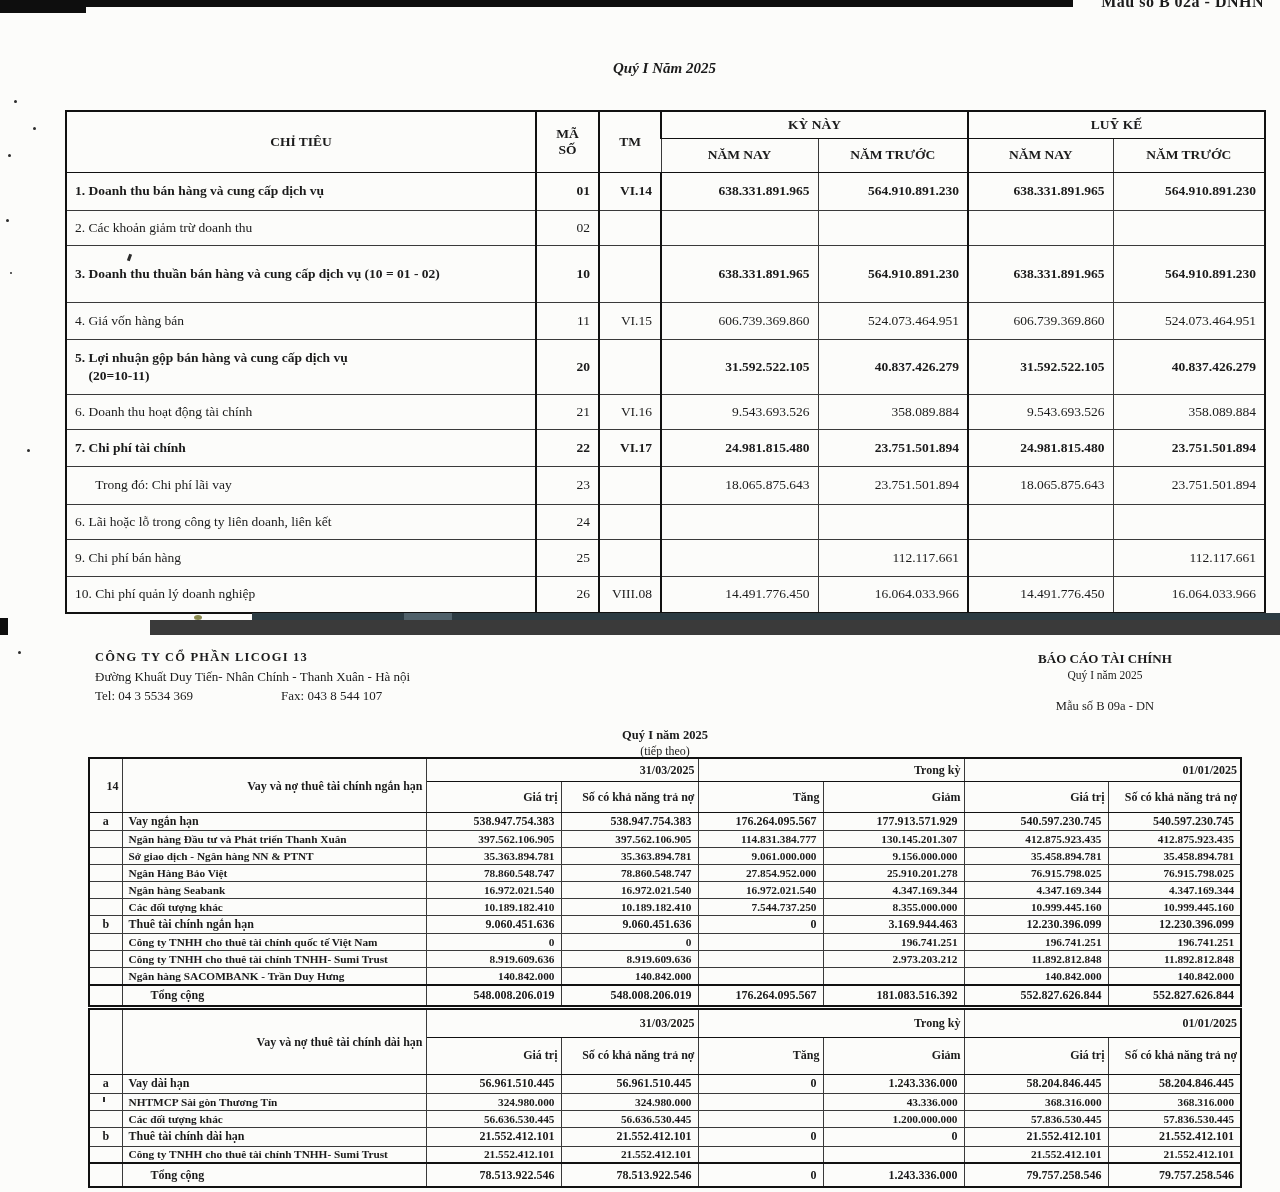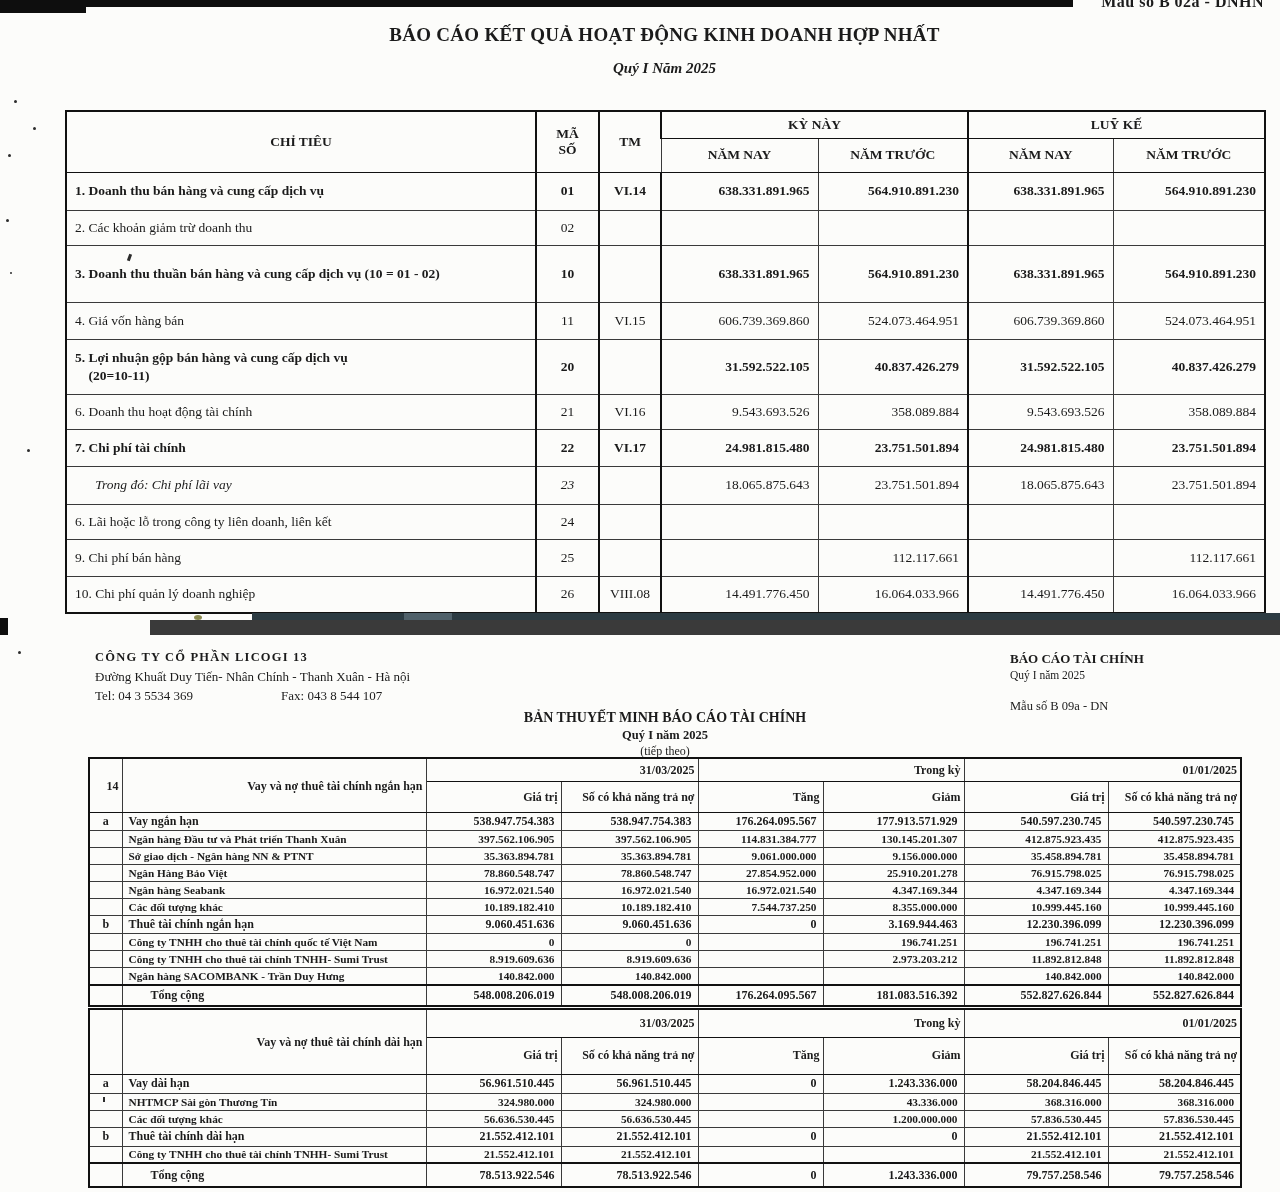--- a/index.html
+++ b/index.html
@@ -25,41 +25,41 @@
   
   #income{position:absolute;left:65px;top:110px;width:1199px;border-collapse:collapse;table-layout:fixed;font-size:13.5px;border:2px solid #111;}
   #income th,#income td{border:1px solid #3a3a3a;padding:0 8px;overflow:hidden;}
   #income thead th{font-weight:bold;text-align:center;padding:0 3px;border-bottom:1px solid #111;}
   #income thead tr.h1{height:27px;}
   #income thead tr.h2{height:34px;}
   #income thead tr.h2 th{border-top:1px solid #111;}
   #income th.b2l,#income td:nth-child(2),#income td:nth-child(3),#income td:nth-child(4),#income td:nth-child(6){border-left:2px solid #111;}
   #income .mas{white-space:pre-line;line-height:1.15;}
   #income .lbl{text-align:left;white-space:pre-wrap;line-height:1.3;}
-  #income .ctr{text-align:center;}
+  #income .ctr{text-align:right;}
   #income .num{text-align:right;margin-top:40px;}
   #income tr.bold{font-weight:bold;}
-  #income tr.italic .lbl,#income tr.italic .ctr{font-style:italic;}
+  #income tr.italic .lbl,#income tr.italic .ctr{}
   #income tbody tr:nth-child(1){height:38px}
   #income tbody tr:nth-child(2){height:35px}
   #income tbody tr:nth-child(3){height:57px}
   #income tbody tr:nth-child(4){height:37px}
   #income tbody tr:nth-child(5){height:55px}
   #income tbody tr:nth-child(6){height:35px}
   #income tbody tr:nth-child(7){height:37px}
   #income tbody tr:nth-child(8){height:38px}
   #income tbody tr:nth-child(9){height:35px}
   #income tbody tr:nth-child(10){height:37px}
   #income tbody tr:nth-child(11){height:37px}
 
   
   .company{position:absolute;left:95px;top:648px;font-size:13px;line-height:19px;}
   .company .cname{font-weight:bold;letter-spacing:1.2px;font-size:12.5px;}
   .company .fax{margin-left:88px;}
-  .report-block{position:absolute;left:1010px;top:650px;width:190px;font-size:11.5px;line-height:17px;}
+  .report-block{position:absolute;left:1010px;top:650px;width:190px;text-align:center;font-size:11.5px;line-height:17px;}
   .report-block .rtitle{font-weight:bold;font-size:13px;}
   .report-block .rform{margin-top:14px;font-size:12.5px;}
   .notes-title{position:absolute;left:90px;top:710px;width:1150px;text-align:center;font-weight:bold;font-size:14px;}
   .notes-period{position:absolute;left:90px;top:728px;width:1150px;text-align:center;font-weight:bold;font-size:12.5px;}
   .notes-cont{position:absolute;left:90px;top:744px;width:1150px;text-align:center;font-size:12px;}
 
   
   .notes-table{position:absolute;border-collapse:collapse;table-layout:fixed;font-size:12px;border:2px solid #111;}
   .notes-table th,.notes-table td{border:1px solid #3a3a3a;padding:0 6px;overflow:hidden;}
   .notes-table thead th{font-weight:bold;text-align:right;line-height:1.2;padding:4px 3px;border-bottom:1px solid #111;}
@@ -95,21 +95,20 @@
   <div class="speck" style="left:33px;top:127px;width:3px;height:3px;"></div>
   <div class="speck" style="left:8px;top:154px;width:3px;height:3px;"></div>
   <div class="speck" style="left:6px;top:219px;width:3px;height:3px;"></div>
   <div class="speck" style="left:128px;top:254px;width:3px;height:7px;border-radius:0;transform:rotate(20deg);"></div>
   <div class="speck" style="left:10px;top:272px;width:2px;height:2px;"></div>
   <div class="speck" style="left:27px;top:449px;width:3px;height:3px;"></div>
   <div class="speck" style="left:18px;top:651px;width:3px;height:3px;"></div>
   <div class="speck" style="left:103px;top:1097px;width:2px;height:5px;border-radius:0;"></div>
 
   <div class="form-no-top">Mẫu số B 02a - DNHN</div>
-  <div class="is-title">BÁO CÁO KẾT QUẢ HOẠT ĐỘNG KINH DOANH HỢP NHẤT</div>
   <div class="is-subtitle">Quý I Năm 2025</div>
 
   <table id="income">
     <colgroup>
       <col style="width:470px">
         <col style="width:63px">
         <col style="width:62px">
       <col style="width:157px">
         <col style="width:150px">
         <col style="width:145px">
@@ -245,21 +244,20 @@
     <div>Đường Khuất Duy Tiến- Nhân Chính - Thanh Xuân - Hà nội</div>
     <div>
       <span>Tel: 04 3 5534 369</span><span class="fax">Fax: 043 8 544 107</span>
     </div>
   </div>
   <div class="report-block">
     <div class="rtitle">BÁO CÁO TÀI CHÍNH</div>
     <div>Quý I năm 2025</div>
     <div class="rform">Mẫu số B 09a - DN</div>
   </div>
-  <div class="notes-title">BẢN THUYẾT MINH BÁO CÁO TÀI CHÍNH</div>
   <div class="notes-period">Quý I năm 2025</div>
   <div class="notes-cont">(tiếp theo)</div>
 
   <table id="short" class="notes-table">
     <colgroup>
       <col style="width:33px">
         <col style="width:304px">
         <col style="width:135px">
         <col style="width:137px">
       <col style="width:125px">

